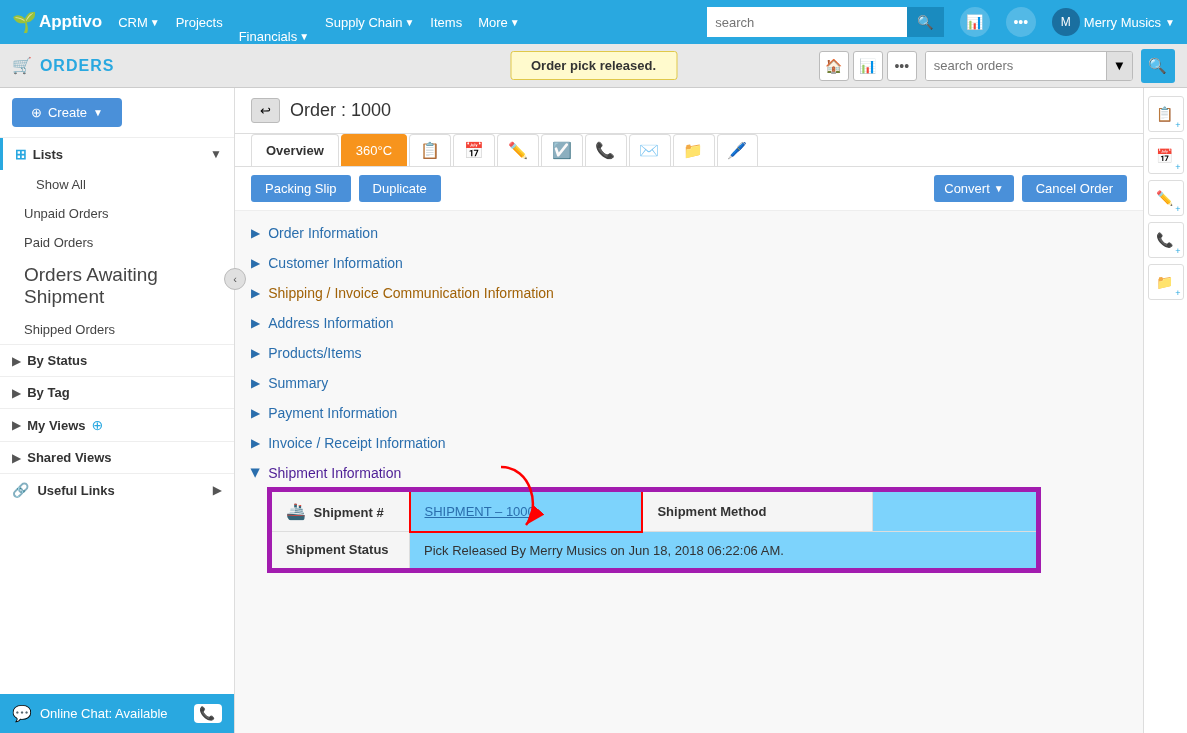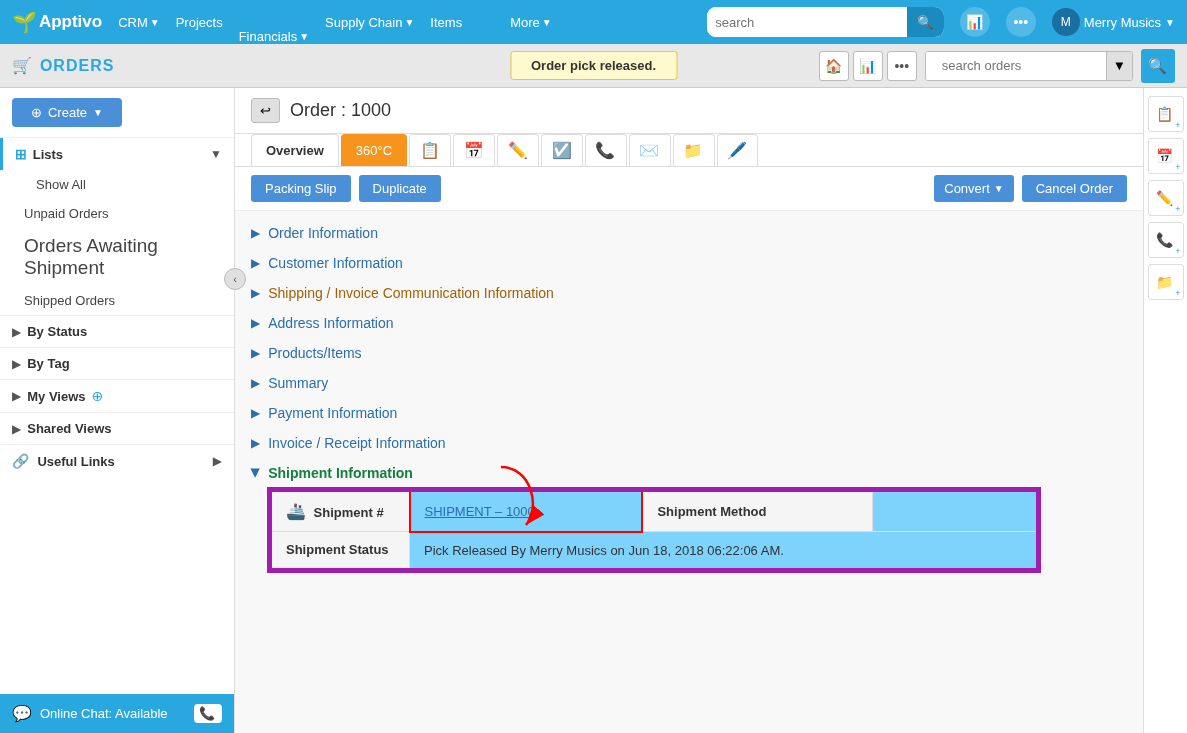--- a/index.html
+++ b/index.html
@@ -24,26 +24,26 @@
     <span>Financials</span>
     <span style="font-size:10px;">▼</span>
   </div>
   <div style="color:white;font-size:13px;cursor:pointer;display:flex;align-items:center;gap:2px;">
     <span>Supply Chain</span>
     <span style="font-size:10px;">▼</span>
   </div>
   <div style="color:white;font-size:13px;cursor:pointer;">
     <span>Items</span>
   </div>
-  <div style="color:white;font-size:13px;cursor:pointer;display:flex;align-items:center;gap:2px;margin-left:32px;">
+  <div style="color:white;font-size:13px;cursor:pointer;display:flex;align-items:center;gap:2px;">
     <span>More</span>
     <span style="font-size:10px;">▼</span>
   </div>
   <div style="flex:1;"></div>
-  <div style="display:flex;align-items:center;background:white;border-radius:9px;overflow:hidden;height:30px;">
+  <div style="display:flex;align-items:center;background:white;border-radius:0;overflow:hidden;height:30px;">
     <input type="text" style="border: none; outline: none; padding: 0px 8px; font-size: 13px; width: 200px; height: 30px;" placeholder="search">
     <button style="background:#1a8bbf;border:none;color:white;padding:0 10px;cursor:pointer;height:30px;display:flex;align-items:center;justify-content:center;">
       <span>🔍</span>
     </button>
   </div>
   <button style="background:rgba(255,255,255,0.2);border:none;border-radius:50%;width:30px;height:30px;color:white;cursor:pointer;font-size:14px;">📊</button>
   <button style="background:rgba(255,255,255,0.2);border:none;border-radius:50%;width:30px;height:30px;color:white;cursor:pointer;font-size:14px;">•••</button>
   <div style="display:flex;align-items:center;gap:4px;color:white;cursor:pointer;">
     <div style="width:28px;height:28px;background:#1a6fa0;border-radius:50%;display:flex;align-items:center;justify-content:center;font-size:12px;color:white;">M</div>
     <span style="font-size:13px;color:white;">Merry Musics</span>
@@ -59,21 +59,21 @@
     <span>Order pick released.</span>
   </div>
   <div style="flex:1;"></div>
 
   <div style="display:flex;align-items:center;gap:4px;">
     <button style="background:white;border:1px solid #bbb;border-radius:3px;width:30px;height:30px;cursor:pointer;font-size:14px;">🏠</button>
     <button style="background:white;border:1px solid #bbb;border-radius:3px;width:30px;height:30px;cursor:pointer;font-size:14px;">📊</button>
     <button style="background:white;border:1px solid #bbb;border-radius:3px;width:30px;height:30px;cursor:pointer;font-size:14px;color:#555;">•••</button>
   </div>
   <div style="display:flex;align-items:center;border:1px solid #bbb;border-radius:3px;background:white;height:30px;overflow:hidden;">
-    <input type="text" style="border: none; outline: none; padding: 0px 16px; font-size: 13px; width: 180px; height: 30px;" placeholder="search orders">
+    <input type="text" style="border: none; outline: none; padding: 0px 8px; font-size: 13px; width: 180px; height: 30px;" placeholder="search orders">
     <button style="background:#e0e0e0;border:none;border-left:1px solid #bbb;padding:0 6px;cursor:pointer;height:30px;display:flex;align-items:center;">▼</button>
   </div>
   <button style="background:#29a8e0;border:none;color:white;width:34px;height:34px;cursor:pointer;display:flex;align-items:center;justify-content:center;font-size:15px;border-radius:3px;">🔍</button>
 </div>
 
 <div style="display:flex;height:calc(100vh - 88px);overflow:hidden;">
 
   <div style="width:235px;min-width:235px;background:white;border-right:1px solid #ddd;overflow-y:auto;display:flex;flex-direction:column;position:relative;">
 
     <div style="padding:10px 12px;">
@@ -90,20 +90,23 @@
           <span style="color:#29a8e0;font-size:14px;">⊞</span>
           <span>Lists</span>
         </div>
         <span style="font-size:12px;color:#555;">▼</span>
       </div>
       <div style="padding:7px 12px 7px 36px;cursor:pointer;color:#444;font-size:13px;">
         <span>Show All</span>
       </div>
       <div style="padding:7px 12px 7px 24px;cursor:pointer;color:#444;font-size:13px;">
         <span>Unpaid Orders</span>
+      </div>
+      <div style="padding:7px 12px 7px 24px;cursor:pointer;color:#444;font-size:13px;">
+        <span>Paid Orders</span>
       </div>
       <div style="padding:7px 12px 7px 24px;cursor:pointer;color:#444;font-size:19px;">
         <span>Orders Awaiting Shipment</span>
       </div>
       <div style="padding:7px 12px 7px 24px;cursor:pointer;color:#444;font-size:13px;">
         <span>Shipped Orders</span>
       </div>
     </div>
 
     <div style="border-top:1px solid #eee;">
@@ -253,21 +256,21 @@
       <div style="margin-bottom:2px;">
         <div style="display:flex;align-items:center;gap:8px;padding:6px 0;cursor:pointer;">
           <span style="color:#2a6ead;font-size:12px;">▶</span>
           <span style="color:#2a6ead;font-size:14px;font-weight:500;">Invoice / Receipt Information</span>
         </div>
       </div>
 
       <div style="margin-bottom:2px;">
         <div style="display:flex;align-items:center;gap:8px;padding:6px 0;cursor:pointer;">
           <span style="color:#2a6ead;font-size:12px;display:inline-block;transform:rotate(90deg);">▶</span>
-          <span style="color:#15803d;font-size:14px;font-weight:700;">Shipment Information</span>
+          <span style="color:#4c1d95;font-size:14px;font-weight:400;">Shipment Information</span>
         </div>
 
         <div style="position:relative;padding-left:16px;padding-bottom:8px;">
 
           <svg width="100" height="80" style="position:absolute;top:-30px;left:220px;pointer-events:none;z-index:5;" viewBox="0 0 100 80">
             <defs>
               <marker id="arrowhead" markerWidth="8" markerHeight="6" refX="8" refY="3" orient="auto">
                 <polygon points="0 0, 8 3, 0 6" fill="red"></polygon>
               </marker>
             </defs>

